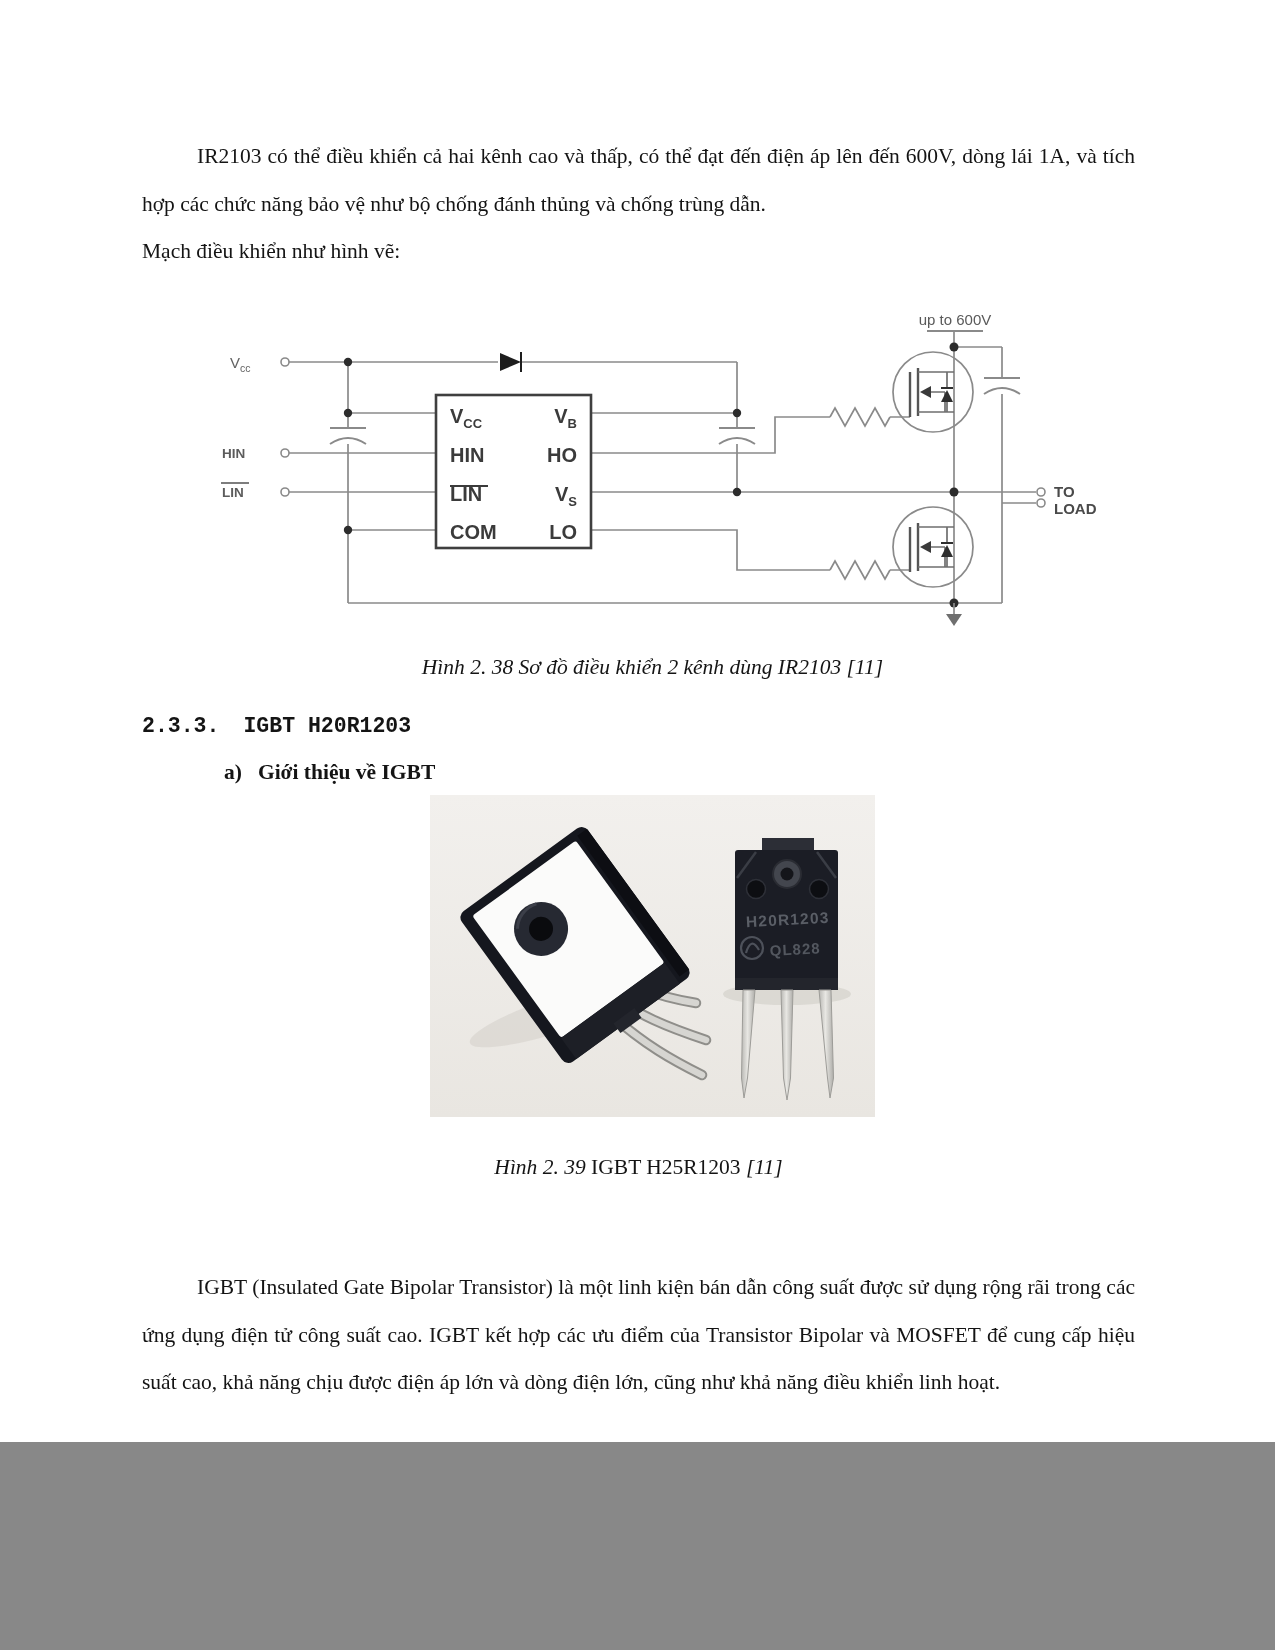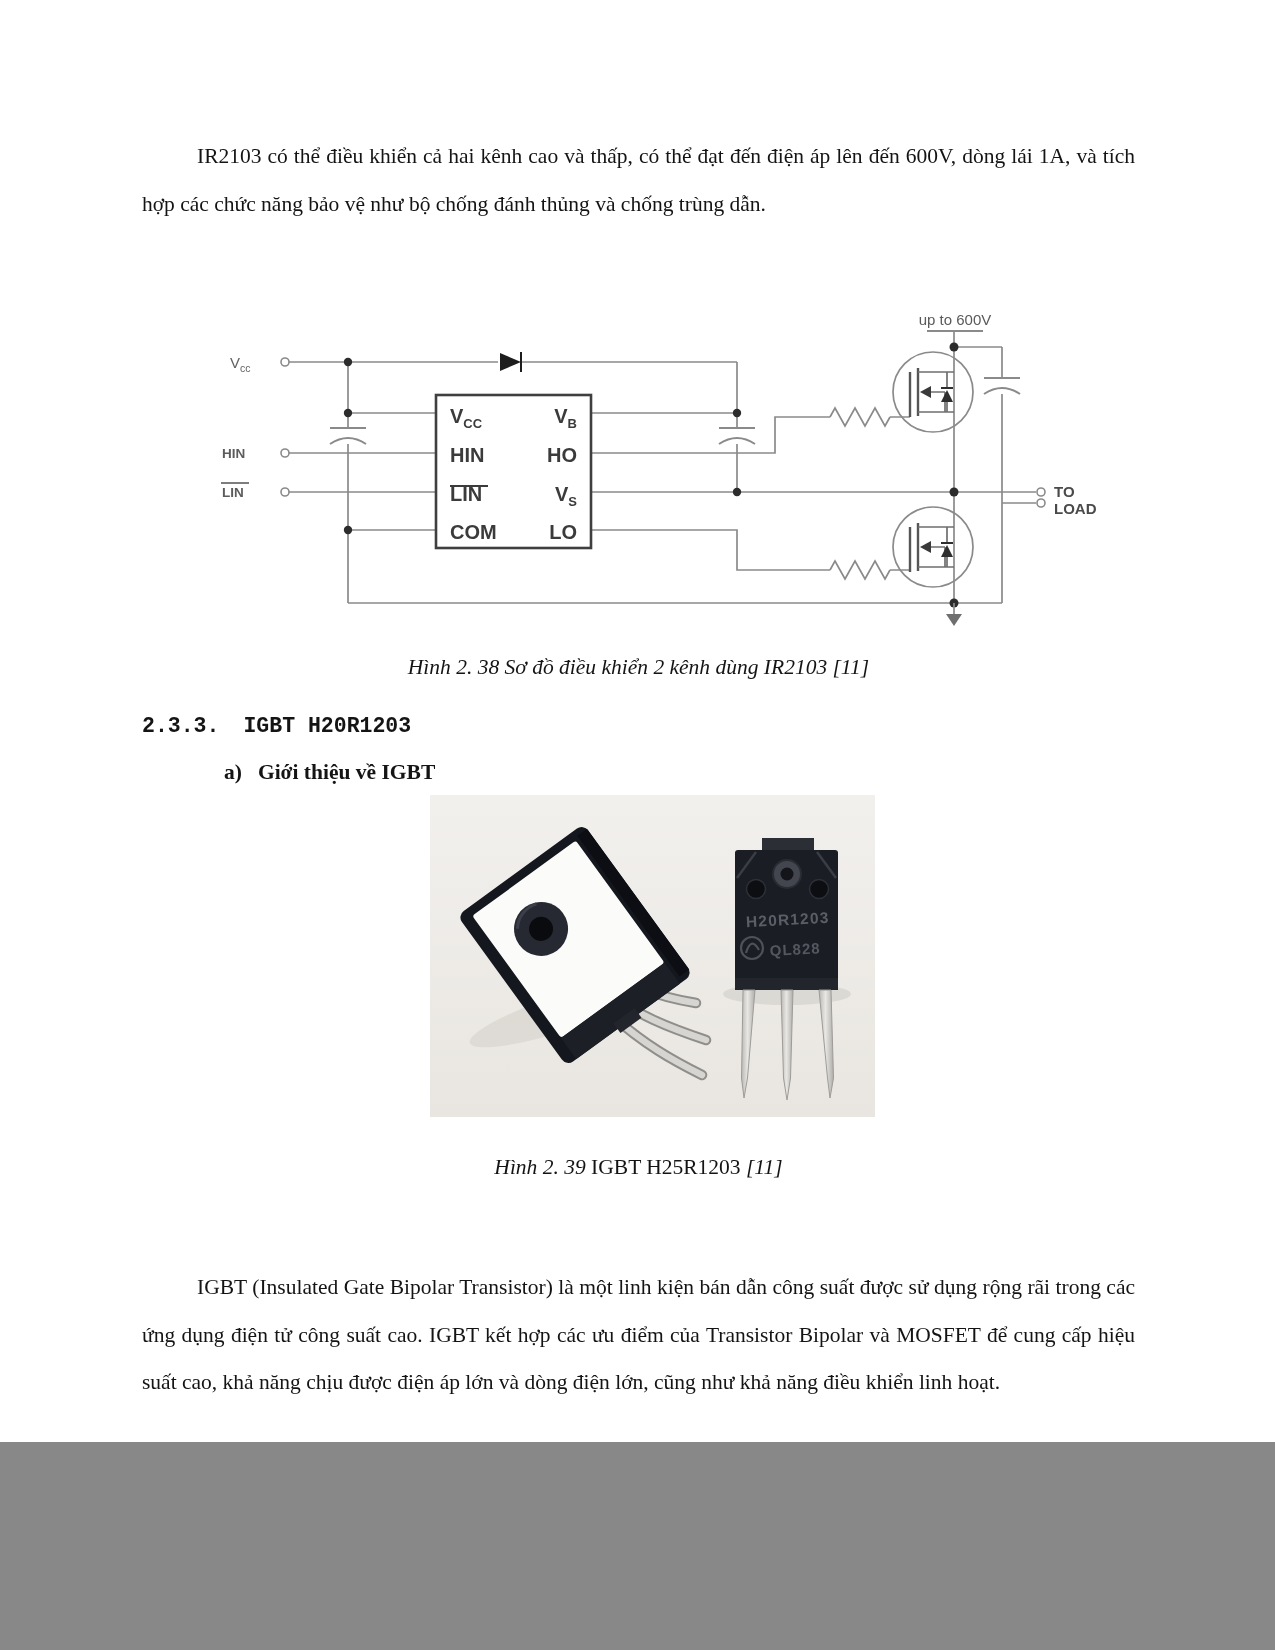--- a/index.html
+++ b/index.html
@@ -24,20 +24,21 @@
   .pagenum{font-size:22px;}
   svg text{font-family:"Liberation Sans","DejaVu Sans",sans-serif;}
 </style>
 </head>
 <body>
 
 <div class="page">
 
   <div class="abs" style="left:142px;top:133px;">
     <div class="bodytext indent">IR2103 có thể điều khiển cả hai kênh cao và thấp, có thể đạt đến điện áp lên đến 600V, dòng lái 1A, và tích hợp các chức năng bảo vệ như bộ chống đánh thủng và chống trùng dẫn.</div>
+    <div class="bodytext" style="text-align:left;">Mạch điều khiển như hình vẽ:</div>
   </div>
 
   <svg class="abs" style="left:170px;top:280px;" width="940" height="360" viewBox="170 280 940 360">
 
     <g stroke="#8a8a8a" stroke-width="1.7" fill="none">
 
       <path d="M289,362 H498 M521,362 H737 M737,362 V413"></path>
 
       <path d="M348,362 V427 M348,444 V603"></path>
 
@@ -145,21 +146,21 @@
     <text x="955" y="325" text-anchor="middle" font-size="15" fill="#5a5a5a">up to 600V</text>
 
     <g>
       <circle cx="1041" cy="492" r="4" fill="#fff" stroke="#8a8a8a" stroke-width="1.6"></circle>
       <circle cx="1041" cy="503" r="4" fill="#fff" stroke="#8a8a8a" stroke-width="1.6"></circle>
       <text x="1054" y="497" font-size="15" font-weight="bold" fill="#4a4a4a">TO</text>
       <text x="1054" y="514" font-size="15" font-weight="bold" fill="#4a4a4a">LOAD</text>
     </g>
   </svg>
 
-  <div class="abs caption" style="left:142px;top:655px;">Hình 2. 38 Sơ đồ điều khiển 2 kênh dùng IR2103 [11]</div>
+  <div class="abs caption" style="left:156px;top:655px;">Hình 2. 38 Sơ đồ điều khiển 2 kênh dùng IR2103 [11]</div>
 
   <div class="abs heading" style="left:142px;top:714px;font-family:Liberation Mono, monospace;">
     <span>2.3.3.</span><span class="gap"></span><span>IGBT H20R1203</span>
   </div>
 
   <div class="abs subheading" style="left:181px;top:760px;">
     <span>a)</span><span class="gap"></span><span>Giới thiệu về IGBT</span>
   </div>
 
   <svg class="abs" style="left:430px;top:795px;" width="445" height="322" viewBox="430 795 445 322">

